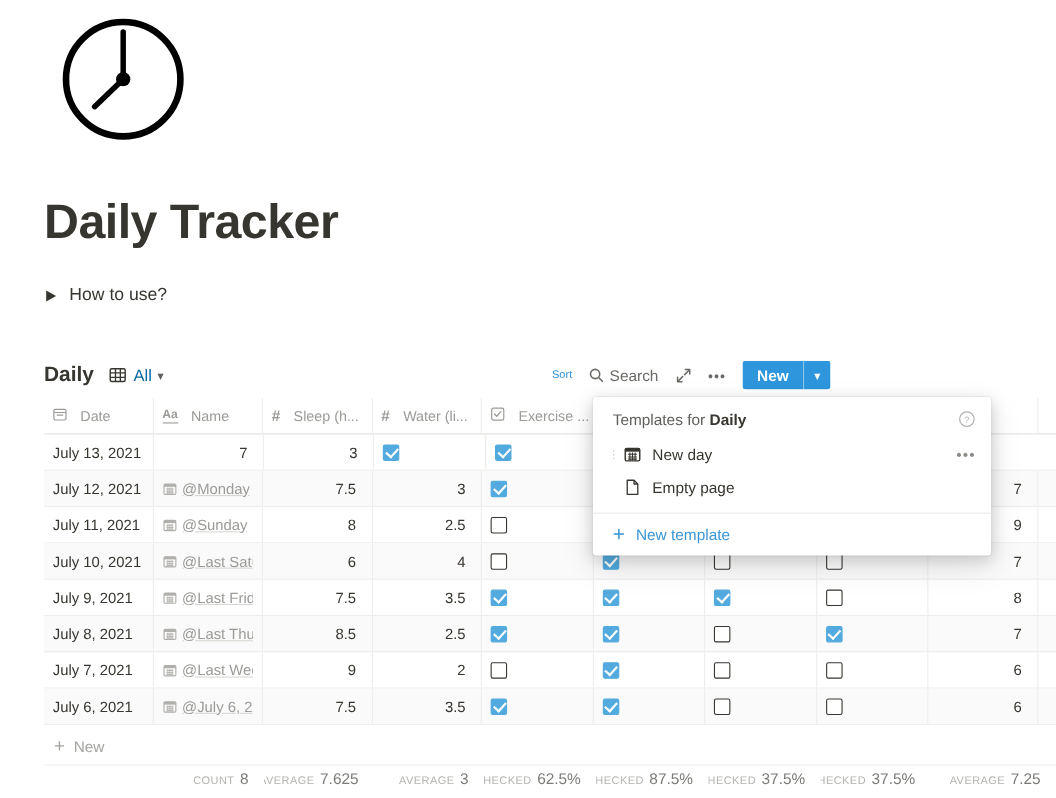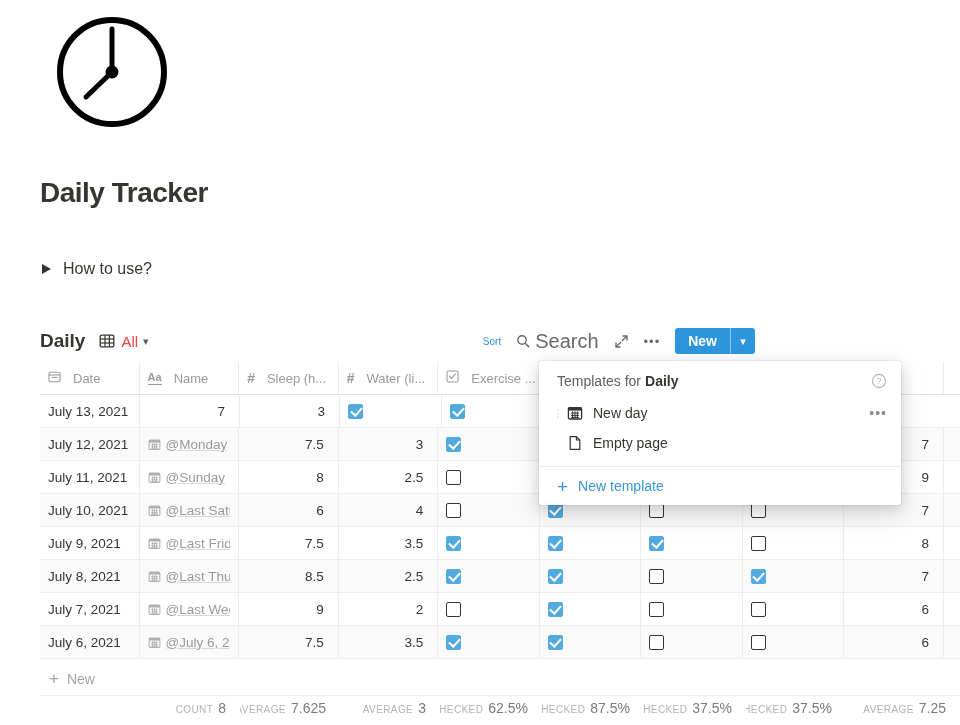--- a/index.html
+++ b/index.html
@@ -10,45 +10,45 @@
     font-family: "Liberation Sans", sans-serif;
     color: #37352f;
     overflow: hidden;
     position: relative;
   }
 
   
   #page-icon { position: absolute; left: 52px; top: 12px; width: 120px; height: 120px; }
   #page-title {
     position: absolute; left: 40px; top: 178px;
-    font-size: 28px; font-weight: bold; letter-spacing: -0.5px;
+    font-size: 44px; font-weight: bold; letter-spacing: -0.5px;
     color: #37352f; line-height: 1.1;
   }
   #toggle-block {
     position: absolute; left: 42px; top: 260px;
     display: flex; align-items: center; gap: 12px;
     font-size: 16px; color: #37352f;
   }
   .tri { width: 0; height: 0; border-left: 9px solid #37352f;
          border-top: 5.5px solid transparent; border-bottom: 5.5px solid transparent; }
 
   
   #db-toolbar {
     position: absolute; left: 40px; top: 326px; width: 715px; height: 30px;
     display: flex; align-items: center;
   }
   #db-name { font-size: 19px; font-weight: bold; color: #37352f; }
   .tbl-ico { margin-left: 14px; display: inline-flex; align-items: center; }
-  #view-all { margin-left: 6px; font-size: 15px; color: #ef4444; }
+  #view-all { margin-left: 6px; font-size: 15px; color: #0369a1; }
   .chev-sm { margin-left: 5px; font-size: 11px; color: #5f5e5b; }
   #toolbar-right {
     margin-left: auto; display: flex; align-items: center; gap: 15px;
   }
   .tb-link { font-size: 10px; color: #2d8fd5; cursor: pointer; }
-  .tb-item { display: flex; align-items: center; gap: 5px; font-size: 20px; color: #6b6a66; cursor: pointer; }
+  .tb-item { display: flex; align-items: center; gap: 5px; font-size: 14px; color: #6b6a66; cursor: pointer; }
   .tb-ico { display: inline-flex; align-items: center; color: #6b6a66; }
   #new-btn-group { display: flex; align-items: stretch; height: 26px; border-radius: 3px; overflow: hidden; }
   #new-btn {
     background: #2d96dd; color: #ffffff; font-size: 14px; font-weight: bold;
     padding: 0 13px; display: flex; align-items: center; cursor: pointer;
   }
   #new-btn-caret {
     background: #2d96dd; color: #ffffff; width: 25px;
     display: flex; align-items: center; justify-content: center;
     border-left: 1px solid rgba(255,255,255,.45); font-size: 11px; cursor: pointer;

